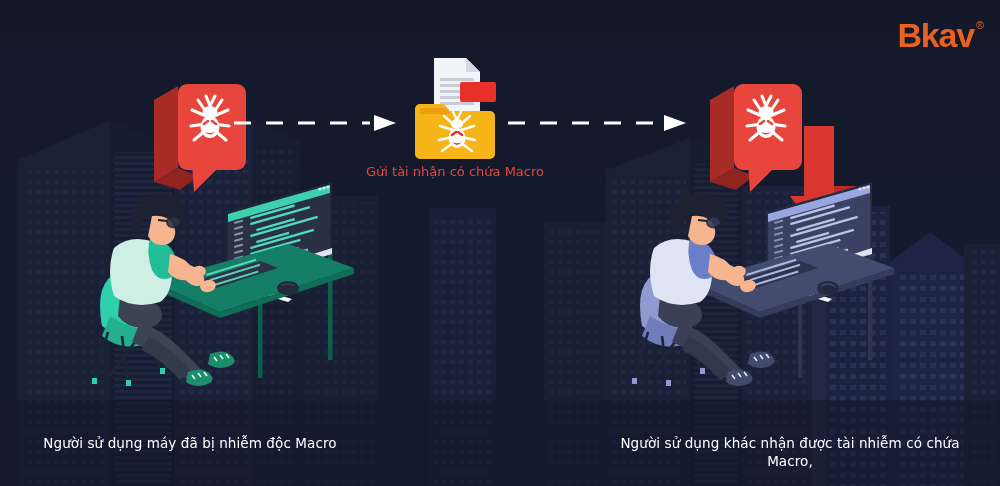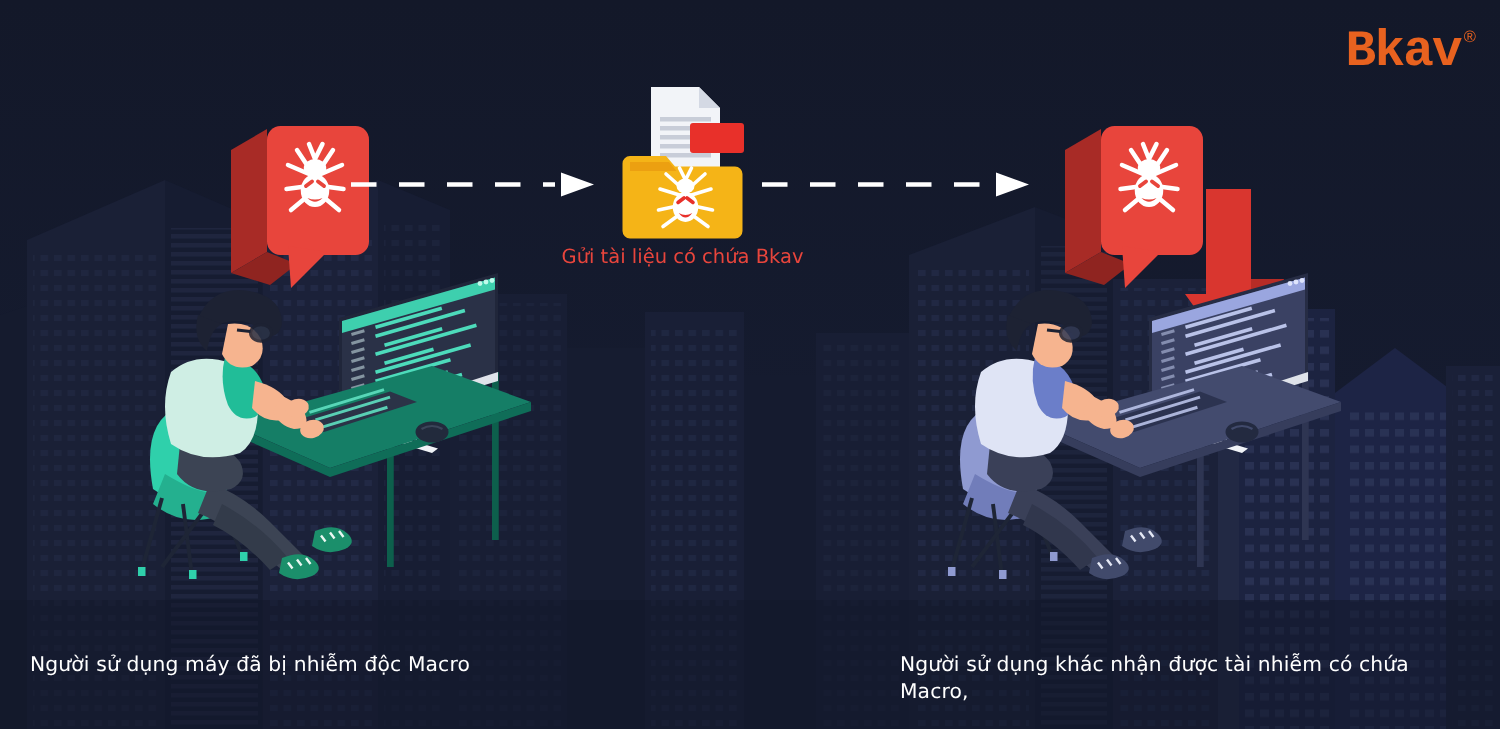--- a/index.html
+++ b/index.html
@@ -13,32 +13,32 @@
   .layer { position:absolute; inset:0; }
   svg { display:block; }
 
   
   #logo {
     position:absolute; right:16px; top:18px;
     display:flex; align-items:flex-start;
     z-index:40;
   }
   #logo .word {
-    font-family:Liberation Mono, monospace;
+    font-family:Liberation Sans, sans-serif;
     font-weight:bold; font-size:34px; letter-spacing:-1.2px;
     color:#e8621f; line-height:1;
   }
   #logo .reg {
     font-size:11px; color:#e8621f; margin-left:2px; margin-top:2px;
     line-height:1;
   }
 
   
   .caption {
-    position:absolute; color:#ffffff; 
+    position:absolute; color:#ffffff; text-align:center;
     font-family:"DejaVu Sans", sans-serif;
     font-size:13.5px; line-height:18px; font-weight:500;
     z-index:35; letter-spacing:.1px;
   }
   #caption-left  { left:20px;  top:434px; width:340px; }
   #caption-right { left:600px; top:434px; width:380px; }
   #caption-right .l2 { display:block; }
 
   #center-label {
     position:absolute; left:330px; top:164px; width:250px;
@@ -435,21 +435,21 @@
         <path d="M75,45 L66,44"></path>
       </g>
     </g>
   </svg>
 
   <div id="logo">
     <span class="word">Bkav</span>
     <span class="reg">®</span>
   </div>
 
-  <div id="center-label">Gửi tài liệu có chứa Bkav</div>
+  <div id="center-label">Gửi tài nhận có chứa Macro</div>
 
   <div class="caption" id="caption-left">Người sử dụng máy đã bị nhiễm độc Macro</div>
 
   <div class="caption" id="caption-right">
     <span class="l1">Người sử dụng khác nhận được tài nhiễm có chứa Macro,</span>
   </div>
 
 </div>
 
 </body></html>

